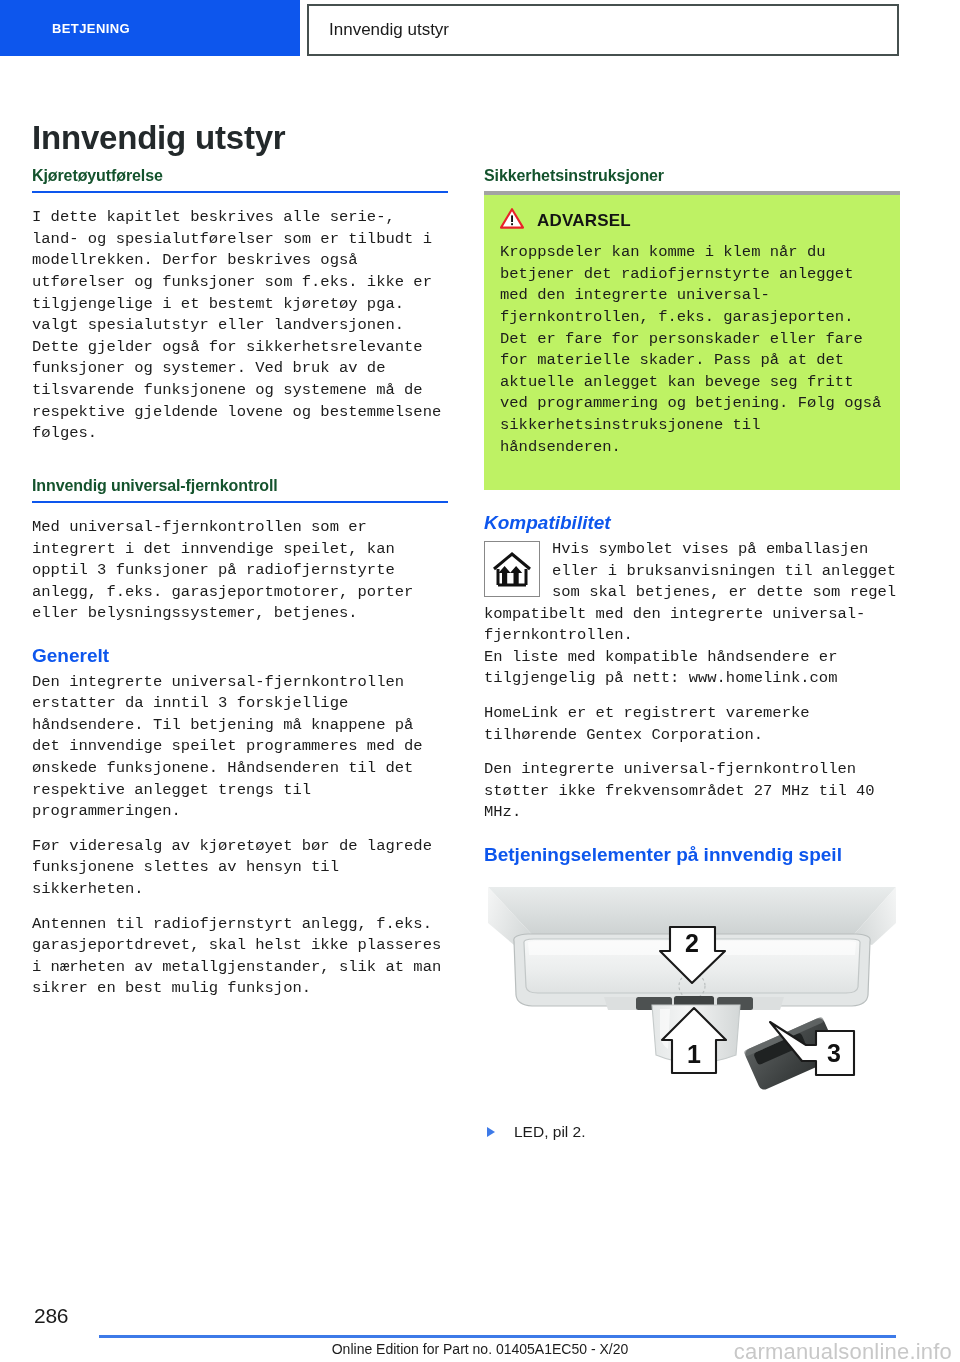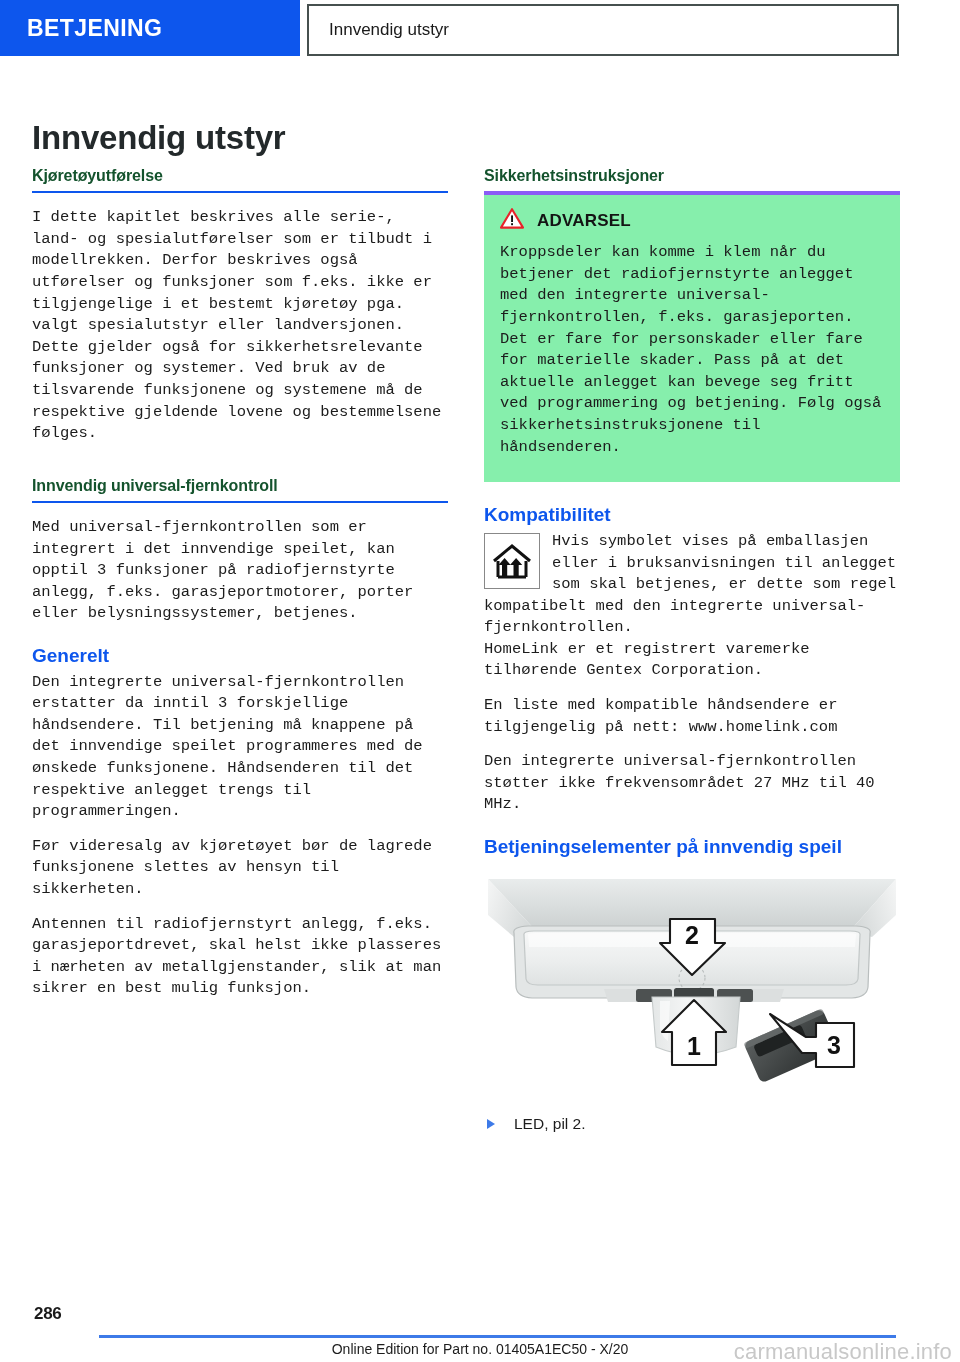--- a/index.html
+++ b/index.html
@@ -27,24 +27,24 @@
     position: absolute;
     top: 0; left: 0;
     width: 300px;
     height: 56px;
     background: #0d56ed;
     display: flex;
     align-items: center;
   }
   .header-tab-label {
     color: #ffffff;
-    font-size: 23px;
+    font-size: 13px;
     font-weight: bold;
     letter-spacing: 0.4px;
-    margin-left: 27px;
+    margin-left: 52px;
   }
   .header-box {
     position: absolute;
     top: 4px;
     left: 307px;
     width: 588px;
     height: 48px;
     border: 2px solid #46504f;
     background: #ffffff;
     display: flex;
@@ -91,52 +91,52 @@
     width: 100%;
     margin-bottom: 14px;
   }
   h3.sub-title {
     font-size: 19px;
     font-weight: bold;
     color: #0d56ed;
     margin: 20px 0 4px 0;
     line-height: 1.2;
   }
-  h3.sub-title.first { margin-top: 16px; }
+  h3.sub-title.first { margin-top: 16px; font-style: italic; }
 
   p.body {
     font-size: 15.5px;
     line-height: 21.6px;
     margin: 0 0 13px 0;
     color: #1c1c1c;
     font-family: Liberation Mono, monospace;
   }
   p.body:last-child { margin-bottom: 0; }
 
   
   .warn-box {
-    background: #86efac;
-    border-top: 4px solid #8b5cf6;
+    background: #bef264;
+    border-top: 4px solid #a3a3a3;
     padding: 13px 16px 16px 16px;
     margin-bottom: 22px;
   }
   .warn-head {
     display: flex;
     align-items: center;
     gap: 13px;
     margin-bottom: 9px;
   }
   .warn-title {
     font-size: 17px;
     font-weight: bold;
     color: #141414;
     letter-spacing: 0.2px;
   }
   .warn-icon { display: block; }
-  .warn-box p.body { margin-bottom: 8px; }
+  .warn-box p.body { margin-bottom: 16px; }
 
   
   .compat-icon {
     float: left;
     width: 56px;
     height: 56px;
     border: 1px solid #888;
     background: #fff;
     margin: 2px 12px 2px 0;
     box-sizing: border-box;
@@ -183,22 +183,22 @@
     position: absolute;
     left: 0;
     top: 1296px;
     width: 960px;
     height: 66px;
   }
   .page-num {
     position: absolute;
     left: 34px;
     top: 8px;
-    font-size: 17px;
-    font-weight: bold;
+    font-size: 21px;
+    font-weight: normal;
     color: #1a1a1a;
     letter-spacing: -0.3px;
   }
   .footer-rule {
     position: absolute;
     left: 99px;
     top: 39px;
     width: 797px;
     height: 3px;
     background: #3d7ae8;
@@ -282,22 +282,22 @@
         <path d="M8 20 L8 36" fill="none" stroke="#111111" stroke-width="3"></path>
         <path d="M36 20 L36 36" fill="none" stroke="#111111" stroke-width="3"></path>
         <path d="M8 36 L36 36" fill="none" stroke="#111111" stroke-width="3"></path>
         <path d="M12 35 L12 24 L8.5 24 L14.6 17 L20.7 24 L17.2 24 L17.2 35 Z" fill="#111111"></path>
         <path d="M23.5 35 L23.5 24 L20 24 L26.1 17 L32.2 24 L28.7 24 L28.7 35 Z" fill="#111111"></path>
       </svg>
     </span>
     <p class="body">Hvis symbolet vises på emballasjen eller i bruksanvisningen til anlegget som skal betjenes, er dette som regel kompatibelt med den integrerte universal-fjernkontrollen.</p>
   </div>
 
+  <p class="body">En liste med kompatible håndsendere er tilgjengelig på nett: www.homelink.com</p>
   <p class="body">HomeLink er et registrert varemerke tilhørende Gentex Corporation.</p>
-  <p class="body">En liste med kompatible håndsendere er tilgjengelig på nett: www.homelink.com</p>
   <p class="body">Den integrerte universal-fjernkontrollen støtter ikke frekvensområdet 27 MHz til 40 MHz.</p>
 
   <h3 class="sub-title">Betjeningselementer på innvendig speil</h3>
 
   <div class="figure">
     <svg width="416" height="228" viewBox="0 0 416 228" aria-hidden="true">
       <defs>
         <linearGradient id="glassGrad" x1="0" y1="0" x2="0" y2="1">
           <stop offset="0%" stop-color="#f7f8f8"></stop>
           <stop offset="55%" stop-color="#eceeee"></stop>

